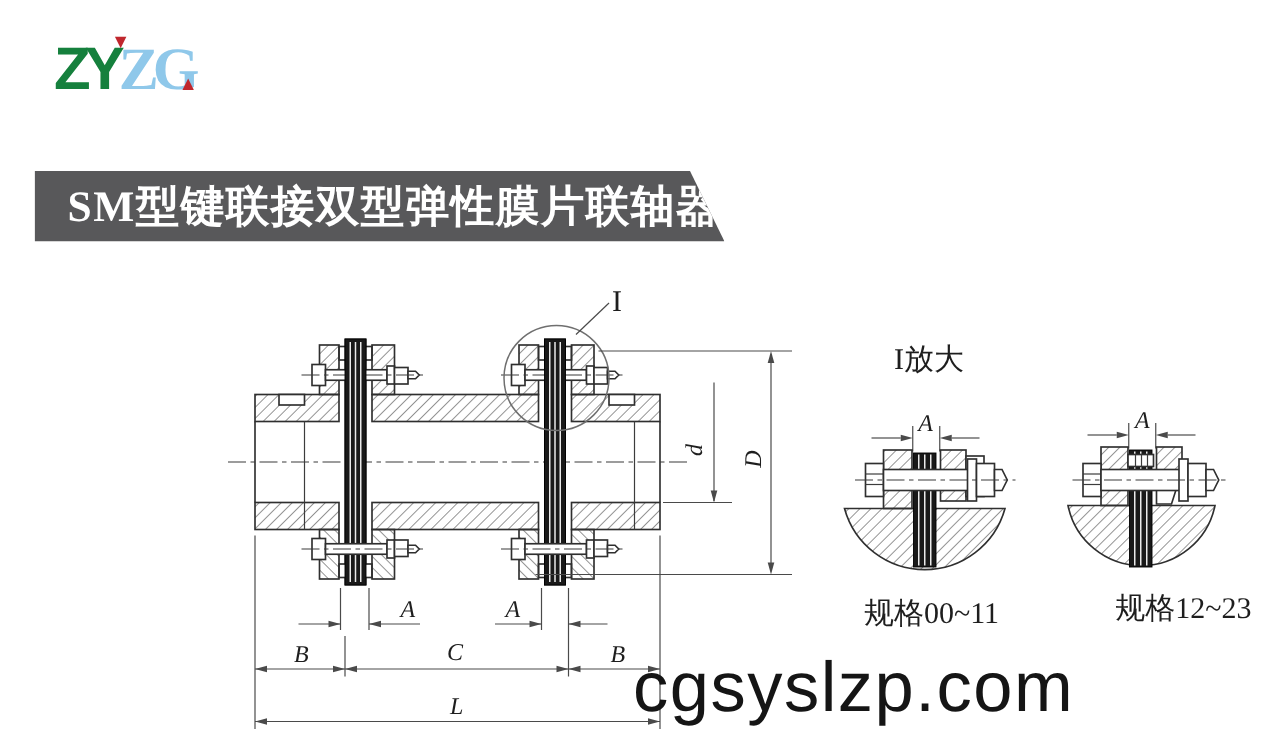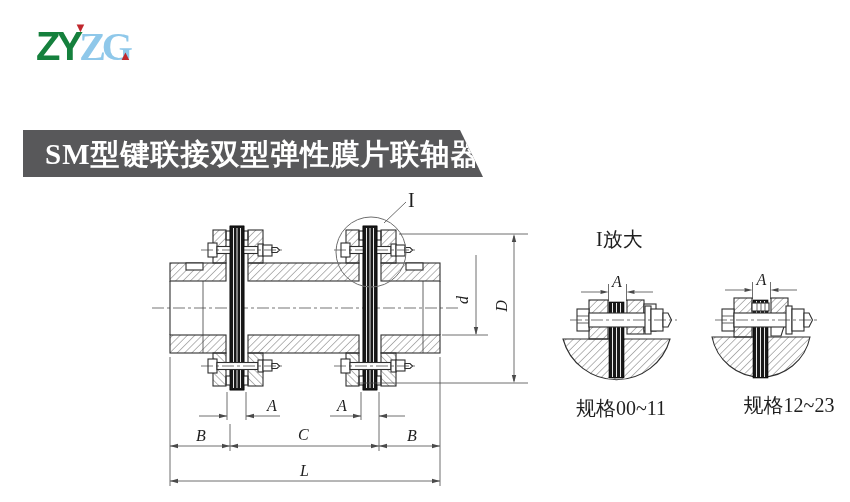--- a/index.html
+++ b/index.html
@@ -7,21 +7,21 @@
          font-family:"Liberation Sans","DejaVu Sans",sans-serif;}
   
   #logo{position:absolute;left:36px;top:26px;font-weight:bold;font-size:40px;
         letter-spacing:-4px;line-height:1;white-space:nowrap;}
   #logo .red{color:#15803d;text-align:right;}
   #logo .blue{color:#8fc8ea;font-family:Liberation Serif, serif;}
   .logo-mark{position:absolute;color:#c0272d;font-size:13px;letter-spacing:0;line-height:1;}
   #logo-mark-down{left:38px;top:-5px;}
   #logo-mark-up{left:83px;top:23px;}
   
-  #banner{position:absolute;left:23px;top:130px;width:460px;height:62px;background:#58585a;
+  #banner{position:absolute;left:23px;top:114px;width:460px;height:62px;background:#58585a;
           clip-path:polygon(0 0,437px 0,460px 47px,0 47px);}
   #banner-title{position:absolute;left:22px;top:0;height:47px;line-height:49px;color:#ffffff;
           font-family:"Liberation Serif","DejaVu Serif",serif;font-weight:bold;
           font-size:29px;letter-spacing:1px;white-space:nowrap;}
   
   #watermark{position:absolute;left:422px;top:434px;font-size:47px;color:#151515;
           letter-spacing:1px;line-height:1;}
   
   svg{position:absolute;left:0;top:0;}
   .hatch{fill:url(#hp);stroke:#2f2f2f;stroke-width:1.1;}
@@ -210,14 +210,15 @@
       <rect class="w" x="786" y="306" width="6" height="28"></rect>
       <rect class="w" x="792" y="309" width="12" height="22"></rect>
       <polygon class="w" points="804,313 809,313 812.5,320 809,327 804,327"></polygon>
       <line class="cl" x1="715" y1="320" x2="820" y2="320"></line>
     </g>
 
     <text class="ctxt" x="621" y="415" text-anchor="middle">规格00~11</text>
     <text class="ctxt" x="789" y="412" text-anchor="middle">规格12~23</text>
   </svg>
 
+  <div id="watermark">cgsyslzp.com</div>
 
 </div>
 
 </body></html>

